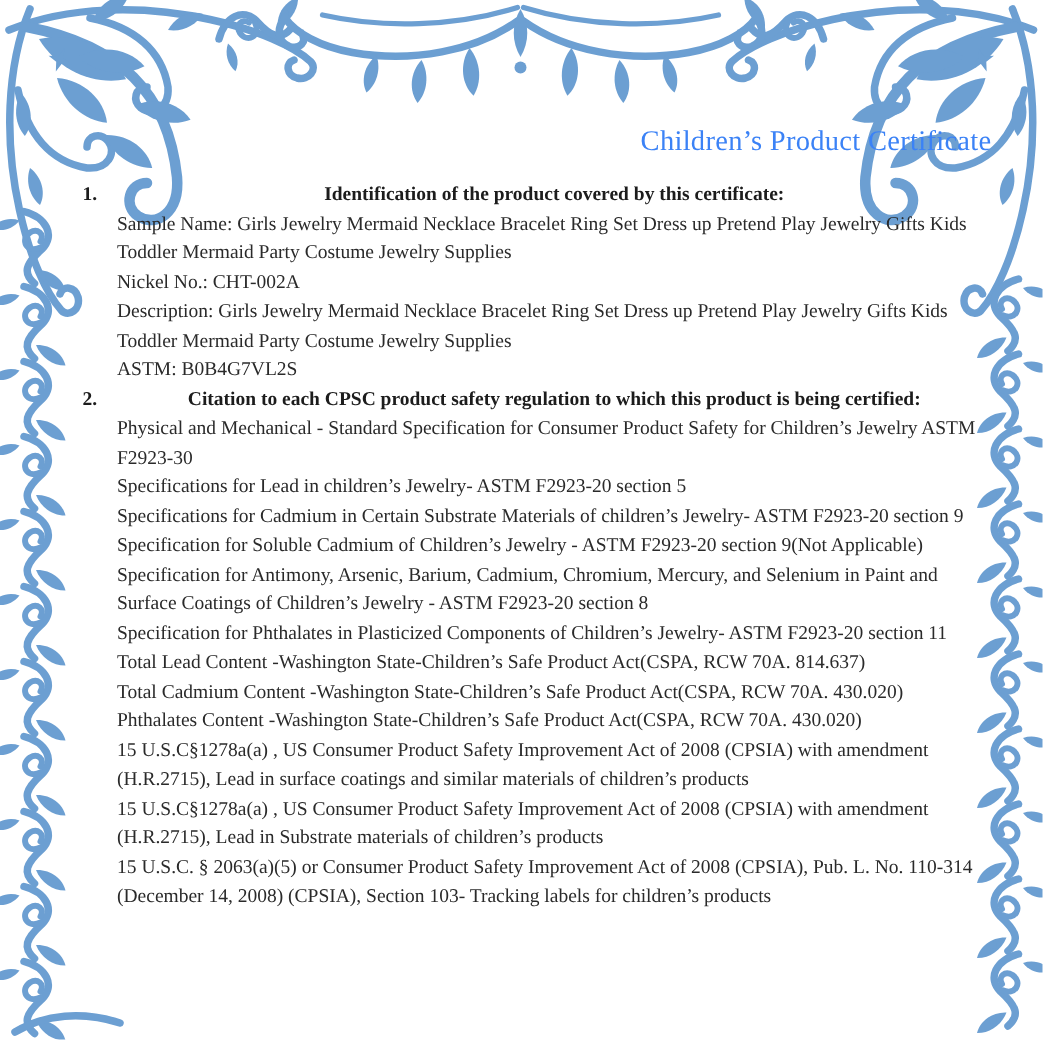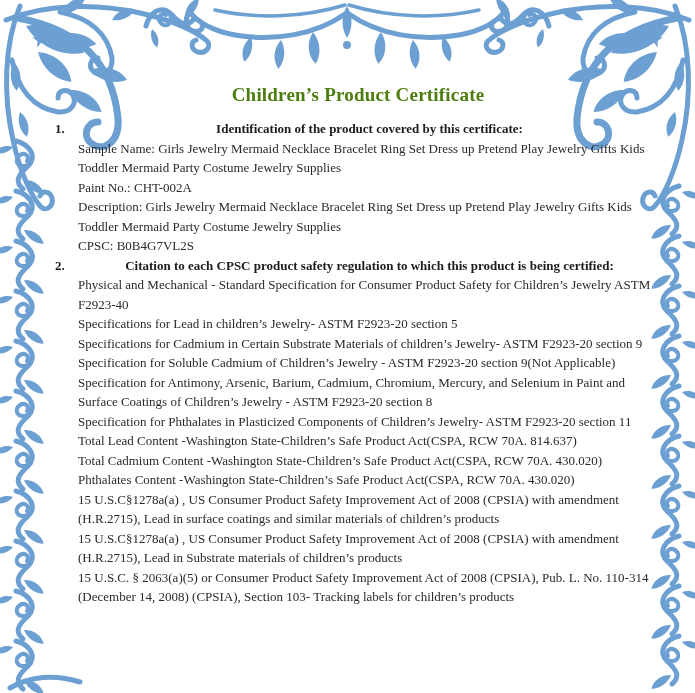--- a/index.html
+++ b/index.html
@@ -14,24 +14,24 @@
     position:absolute;left:0;top:0;width:695px;height:693px;
     pointer-events:none;
   }
   .content{
     position:absolute;
     left:55px;top:84px;width:606px;
     color:#262626;
   }
   .doc-title{
     margin:0 0 13px 0;
-    text-align:center;
+    text-align:right;
     font-size:19px;
-    font-weight:bold;
-    color:#4d7c0f;
+    font-weight:normal;
+    color:#3b82f6;
     letter-spacing:.2px;
   }
   .sec{margin:0;}
   .sec-head{display:flex;font-weight:bold;font-size:13px;line-height:19.5px;color:#1c1c1c;}
   .sec-num{flex:none;width:23px;}
   .sec-heading{flex:1;text-align:center;}
   .sec-body{padding-left:23px;}
   .item{
     margin:0;
     font-size:13px;
@@ -135,33 +135,33 @@
 <div class="content">
   <h1 class="doc-title">Children’s Product Certificate</h1>
 
   <div class="sec">
     <div class="sec-head">
       <span class="sec-num">1.</span>
       <span class="sec-heading">Identification of the product covered by this certificate:</span>
     </div>
     <div class="sec-body">
       <p class="item">Sample Name: Girls Jewelry Mermaid Necklace Bracelet Ring Set Dress up Pretend Play Jewelry Gifts Kids Toddler Mermaid Party Costume Jewelry Supplies</p>
-      <p class="item">Paint No.: CHT-002A</p>
+      <p class="item">Nickel No.: CHT-002A</p>
       <p class="item">Description: Girls Jewelry Mermaid Necklace Bracelet Ring Set Dress up Pretend Play Jewelry Gifts Kids Toddler Mermaid Party Costume Jewelry Supplies</p>
-      <p class="item">CPSC: B0B4G7VL2S</p>
+      <p class="item">ASTM: B0B4G7VL2S</p>
     </div>
   </div>
 
   <div class="sec">
     <div class="sec-head">
       <span class="sec-num">2.</span>
       <span class="sec-heading">Citation to each CPSC product safety regulation to which this product is being certified:</span>
     </div>
     <div class="sec-body">
-      <p class="item">Physical and Mechanical - Standard Specification for Consumer Product Safety for Children’s Jewelry ASTM F2923-40</p>
+      <p class="item">Physical and Mechanical - Standard Specification for Consumer Product Safety for Children’s Jewelry ASTM F2923-30</p>
       <p class="item">Specifications for Lead in children’s Jewelry- ASTM F2923-20 section 5</p>
       <p class="item">Specifications for Cadmium in Certain Substrate Materials of children’s Jewelry- ASTM F2923-20 section 9</p>
       <p class="item">Specification for Soluble Cadmium of Children’s Jewelry - ASTM F2923-20 section 9(Not Applicable)</p>
       <p class="item">Specification for Antimony, Arsenic, Barium, Cadmium, Chromium, Mercury, and Selenium in Paint and Surface Coatings of Children’s Jewelry - ASTM F2923-20 section 8</p>
       <p class="item">Specification for Phthalates in Plasticized Components of Children’s Jewelry- ASTM F2923-20 section 11</p>
       <p class="item">Total Lead Content -Washington State-Children’s Safe Product Act(CSPA, RCW 70A. 814.637)</p>
       <p class="item">Total Cadmium Content -Washington State-Children’s Safe Product Act(CSPA, RCW 70A. 430.020)</p>
       <p class="item">Phthalates Content -Washington State-Children’s Safe Product Act(CSPA, RCW 70A. 430.020)</p>
       <p class="item">15 U.S.C§1278a(a) , US Consumer Product Safety Improvement Act of 2008 (CPSIA) with amendment (H.R.2715), Lead in surface coatings and similar materials of children’s products</p>
       <p class="item">15 U.S.C§1278a(a) , US Consumer Product Safety Improvement Act of 2008 (CPSIA) with amendment (H.R.2715), Lead in Substrate materials of children’s products</p>

